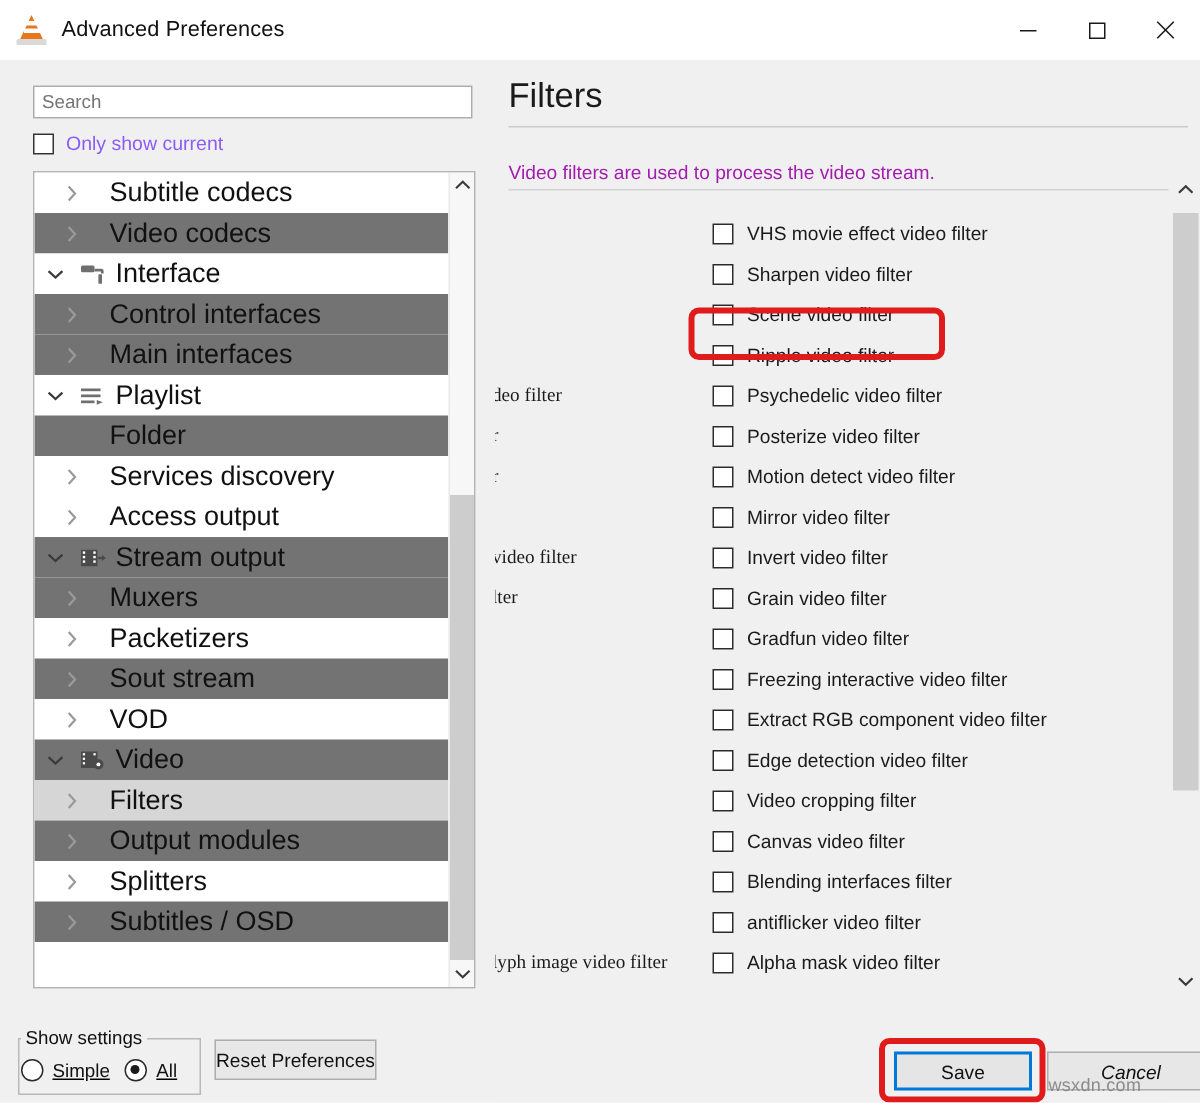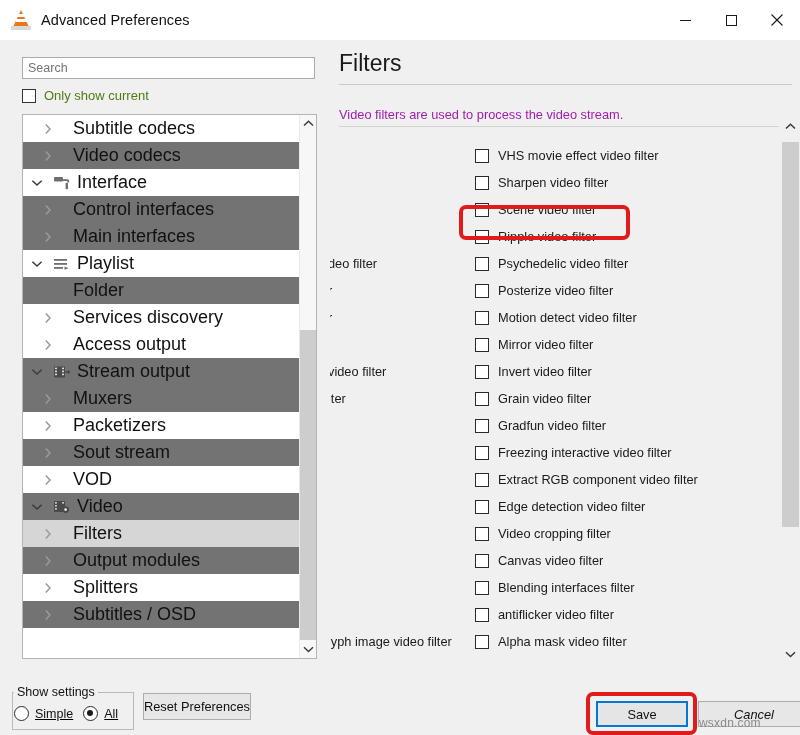--- a/index.html
+++ b/index.html
@@ -87,21 +87,21 @@
     position: absolute; left: 22px; top: 48px;
     display: flex; align-items: center;
   }
   .cb {
     width: 14px; height: 14px;
     border: 1px solid #333;
     background: #ffffff;
     flex: none;
   }
   .only-current-label {
-    font-size: 13px; color: #4d7c0f; margin-left: 8px;
+    font-size: 13px; color: #8b5cf6; margin-left: 8px;
   }
 
   
   .tree-outer {
     position: absolute; left: 22px; top: 74px;
     width: 295px; height: 545px;
     border: 1px solid #b4b4b4;
     background: #ffffff;
     overflow: hidden;
   }
@@ -191,20 +191,21 @@
     flex: none;
   }
   .filter-label {
     font-size: 12.8px; color: #1a1a1a;
     margin-left: 9px; white-space: nowrap;
   }
   
   .partial-col {
     position: absolute; left: -2px; top: 24px;
     width: 145px;
+    font-family: Liberation Serif, serif;
   }
   .partial-row {
     height: 27px;
     display: flex; align-items: center;
     font-size: 12.8px; color: #1a1a1a;
     white-space: nowrap;
     overflow: hidden;
   }
 
   

